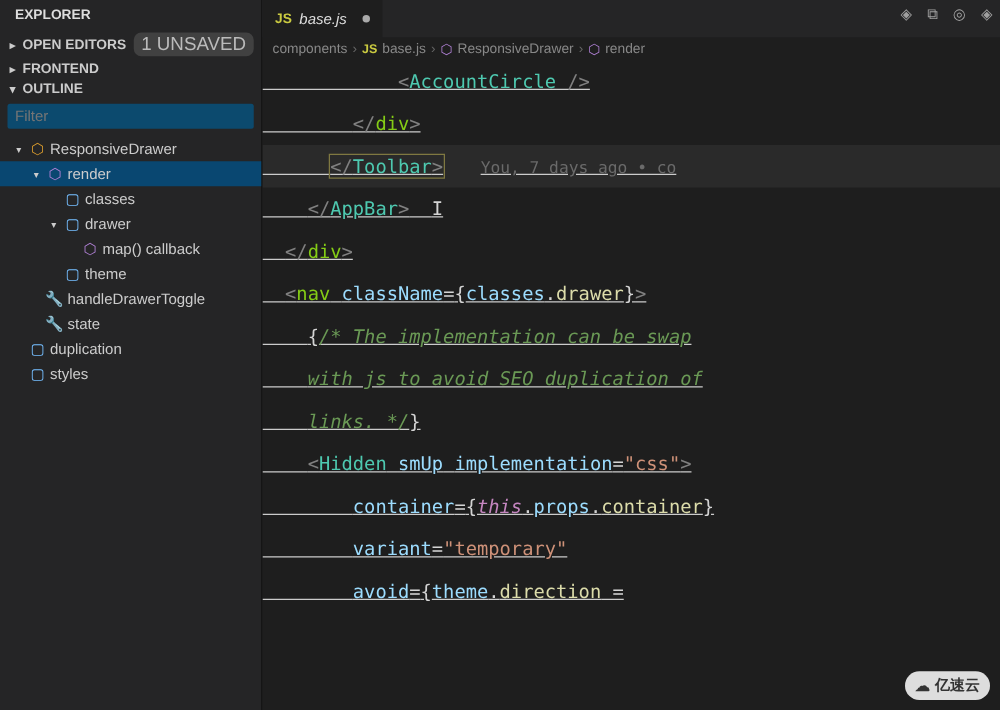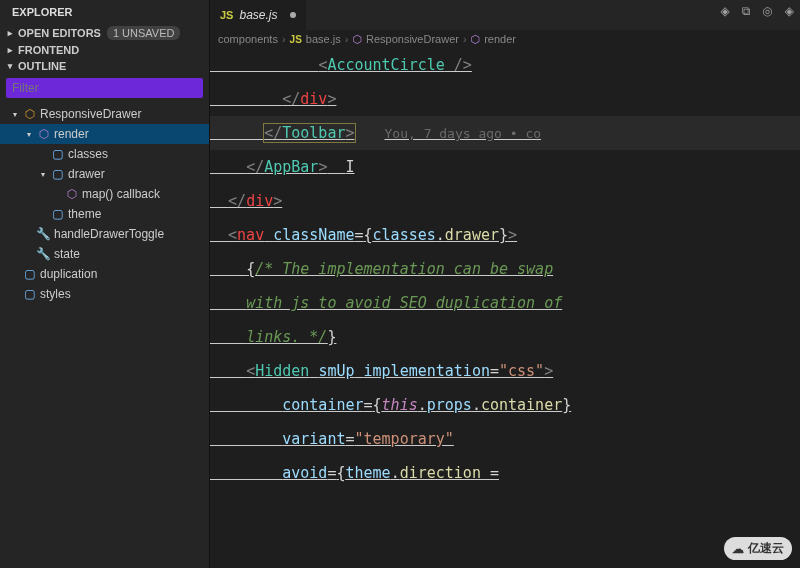--- a/index.html
+++ b/index.html
@@ -36,27 +36,27 @@
   }
   .panel-section {
     display: flex; align-items: center;
     padding: 2px 4px;
     font-size: 11px; font-weight: 700;
     color: #ccc; cursor: pointer;
   }
   .panel-section .chev { width: 12px; text-align: center; margin-right: 2px; font-size: 9px; }
   .badge {
     background: #414141; color: #bbb;
-    font-size: 11px; font-weight: 500;
+    font-size: 15px; font-weight: 500;
     border-radius: 6px; padding: 1px 6px;
     margin-left: 6px;
   }
   .filter {
     margin: 4px 6px;
-    background: #6d28d9; border: none;
+    background: #0c4a6e; border: none;
     color: #ccc; font-size: 12px;
     padding: 3px 6px; width: calc(100% - 12px);
     border-radius: 2px;
   }
   .outline-tree { padding: 2px 0; font-size: 12px; }
   .tree-row {
     display: flex; align-items: center;
     height: 20px; cursor: pointer;
     padding-right: 4px;
   }
@@ -105,21 +105,21 @@
     width: 56px; text-align: right;
     color: #6a6a6a; padding-right: 10px;
     user-select: none;
   }
   .gutter div { height: 34px; line-height: 34px; }
   .code-lines { flex: 1; position: relative; text-decoration: underline; }
   .line { height: 34px; line-height: 34px; white-space: pre; }
   .line.active { background: #2a2a2a; }
   .tok-angle { color: #808080; }
   .tok-tag   { color: #4ec9b0; }
-  .tok-red   { color: #ef4444; margin-top: 21px; }
+  .tok-red   { color: #84cc16; margin-top: 21px; }
   .tok-attr  { color: #9cdcfe; }
   .tok-brace { color: #d4d4d4; }
   .tok-prop  { color: #dcdcaa; }
   .tok-punc  { color: #d4d4d4; }
   .tok-str   { color: #ce9178; }
   .tok-comm  { color: #6a9955; font-style: italic; }
   .tok-this  { color: #c586c0; font-style: italic; }
   .hlbox { outline: 1px solid #7f7841; }
   .lens { color: #6a6a6a; font-size: 13px; margin-left: 30px; }
 

